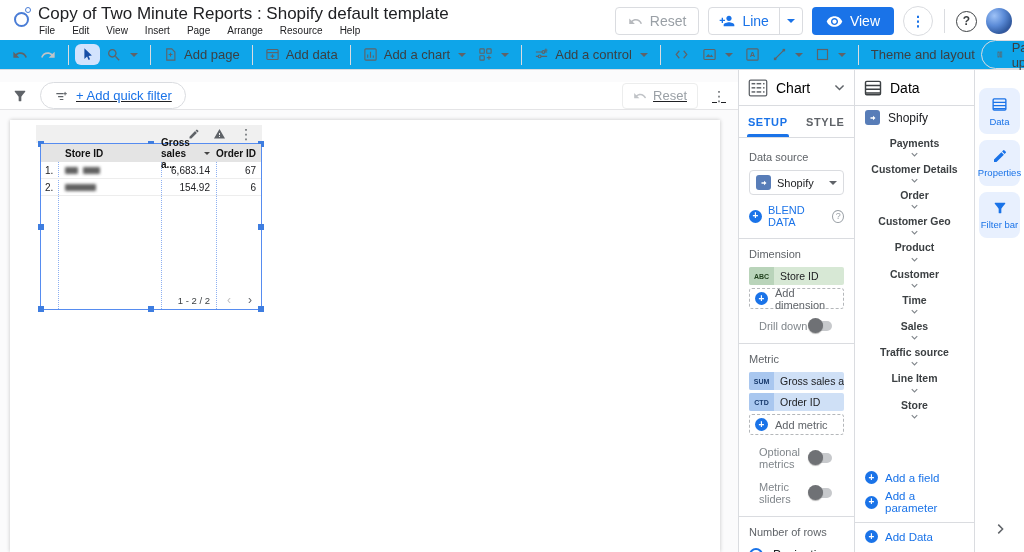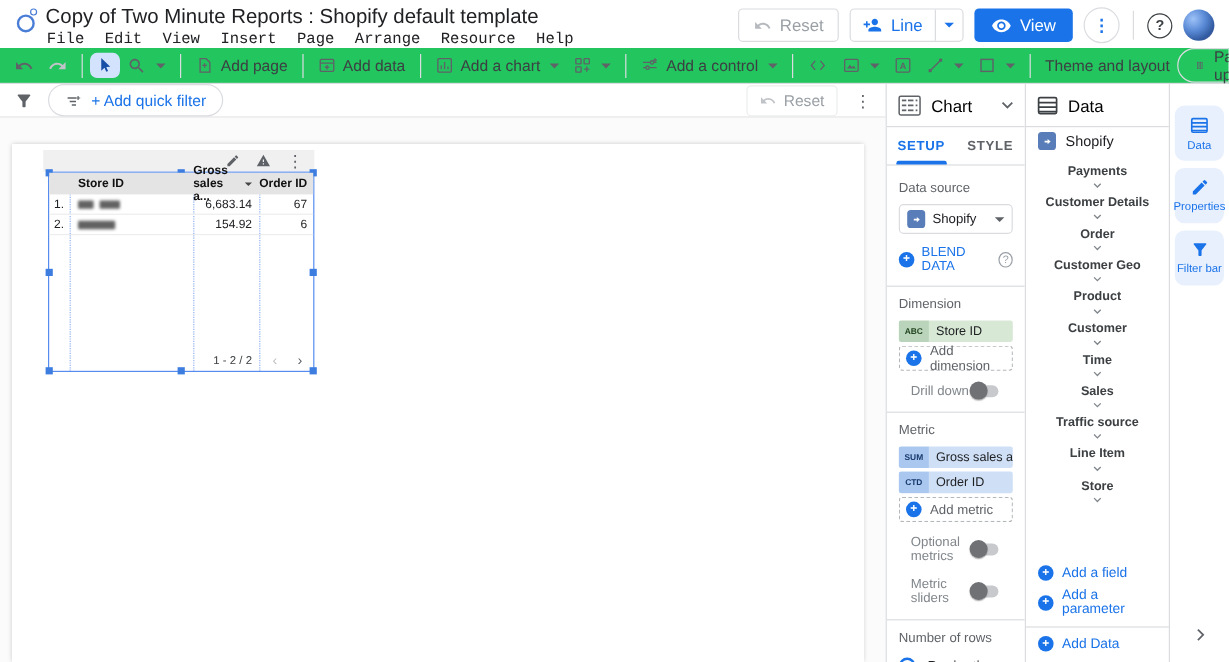--- a/index.html
+++ b/index.html
@@ -4,46 +4,46 @@
 <style>
   html,body{margin:0;padding:0;background:#fff;}
   .app{position:relative;width:1024px;height:552px;font-family:"Liberation Sans",sans-serif;color:#202124;background:#fff;overflow:hidden;}
   svg{display:block;}
   
   .hdr{position:absolute;left:0;top:0;right:0;height:40px;background:#fff;}
   .logo{position:absolute;left:13px;top:7px;width:20px;height:20px;}
   .logo .ring{position:absolute;left:1px;top:5px;width:11px;height:11px;border:2.6px solid #4a7dd6;border-radius:50%;}
   .logo .dot{position:absolute;right:2px;top:0;width:4px;height:4px;border:1.8px solid #4a7dd6;border-radius:50%;}
   .title{position:absolute;left:38px;top:4px;font-size:17px;line-height:20px;color:#202124;white-space:nowrap;}
-  .menus{position:absolute;left:39px;top:25px;display:flex;gap:17px;font-size:13px;color:#202124;font-family:Liberation Mono, monospace;}
+  .menus{position:absolute;left:39px;top:25px;display:flex;gap:17px;font-size:10px;color:#202124;}
   .menus span{cursor:default;}
   .hdr-actions{position:absolute;right:12px;top:6px;display:flex;align-items:center;gap:9px;}
   .btn{display:flex;align-items:center;gap:7px;height:28px;padding:0 12px;border:1px solid #dadce0;border-radius:4px;font-size:14px;background:#fff;box-sizing:border-box;}
   .btn.disabled{color:#9aa0a6;}
   .share-wrap{display:flex;align-items:stretch;border:1px solid #dadce0;border-radius:4px;height:28px;box-sizing:border-box;}
   .share-main{display:flex;align-items:center;gap:7px;padding:0 10px;color:#1a73e8;font-size:14px;}
   .share-caret{display:flex;align-items:center;padding:0 7px;border-left:1px solid #dadce0;}
   .caret{width:0;height:0;border-left:4px solid transparent;border-right:4px solid transparent;border-top:4.5px solid #5f6368;}
   .caret.blue{border-top-color:#1a73e8;}
   .btn-view{display:flex;align-items:center;gap:7px;height:28px;padding:0 14px;background:#1a73e8;border-radius:4px;color:#fff;font-size:14px;}
   .btn-more{width:28px;height:28px;border:1px solid #dadce0;border-radius:50%;display:grid;place-items:center;color:#1a73e8;font-size:14px;font-weight:bold;}
   .hdiv{width:1px;height:24px;background:#dadce0;margin:0 2px;}
   .help{width:19px;height:19px;border:1.8px solid #3c4043;border-radius:50%;display:grid;place-items:center;font-size:12px;font-weight:bold;color:#3c4043;}
   .avatar{width:26px;height:26px;border-radius:50%;background:radial-gradient(circle at 32% 30%,#9ec2f7 0%,#5a8ad6 40%,#30599e 72%,#7a5ea0 100%);}
   
-  .tb{position:absolute;left:0;top:40px;right:0;height:30px;border-bottom:1px solid #dadce0;display:flex;align-items:center;padding:0 6px;font-size:13px;color:#3c4043;background:#22c55e;box-sizing:border-box;}
+  .tb{position:absolute;left:0;top:40px;right:0;height:30px;border-bottom:1px solid #dadce0;display:flex;align-items:center;padding:0 6px;font-size:13px;color:#3c4043;background:#0ea5e9;box-sizing:border-box;}
   .tbtn{display:flex;align-items:center;gap:6px;padding:3px 6px;border-radius:4px;white-space:nowrap;}
   .tbtn .caret{margin-left:2px;}
   .tool-sel{background:#d3e3fd;border-radius:6px;padding:3px 5px;}
   .tdiv{width:1px;height:20px;background:#dadce0;margin:0 6px;flex:none;}
   .tb-right{margin-left:auto;display:flex;align-items:center;}
   .pill{display:flex;align-items:center;gap:8px;height:27px;padding:0 14px;border:1px solid #dadce0;border-radius:15px;font-size:13px;color:#3c4043;}
   
   .ws{position:absolute;left:0;top:70px;width:738px;height:482px;background:#fbfbfc;}
-  .fb{position:absolute;left:0;top:0;right:0;height:28px;background:#fff;border-bottom:1px solid #e4e4e6;display:flex;align-items:center;padding:0 12px;gap:12px;box-sizing:border-box;}
+  .fb{position:absolute;left:0;top:12px;right:0;height:28px;background:#fff;border-bottom:1px solid #e4e4e6;display:flex;align-items:center;padding:0 12px;gap:12px;box-sizing:border-box;text-decoration:underline;}
   .qf{display:flex;align-items:center;gap:8px;height:25px;padding:0 13px;border:1px solid #dadce0;border-radius:14px;color:#1a73e8;font-size:13px;background:#fff;}
   .fb-right{margin-left:auto;display:flex;align-items:center;gap:14px;}
   .fb-reset{display:flex;align-items:center;gap:6px;color:#9aa0a6;font-size:13px;border:1px solid #eceded;border-radius:4px;height:24px;padding:0 10px;}
   .vdots{color:#5f6368;font-size:14px;letter-spacing:0;line-height:1;}
   
   .page{position:absolute;left:10px;top:50px;width:710px;height:432px;background:#fff;box-shadow:0 0 4px rgba(0,0,0,.22);}
   .ctb{position:absolute;left:26px;top:5px;width:226px;height:18px;background:#f0f0f0;display:flex;align-items:center;justify-content:flex-end;gap:13px;padding-right:9px;box-sizing:border-box;color:#5f6368;}
   .sel{position:absolute;left:30px;top:23px;width:222px;height:167px;border:1px solid #568cf0;box-sizing:border-box;}
   .hnd{position:absolute;width:6px;height:6px;background:#3e7de0;}
   .guide{position:absolute;top:0;bottom:0;width:0;border-left:1px dotted #8db0f2;}

